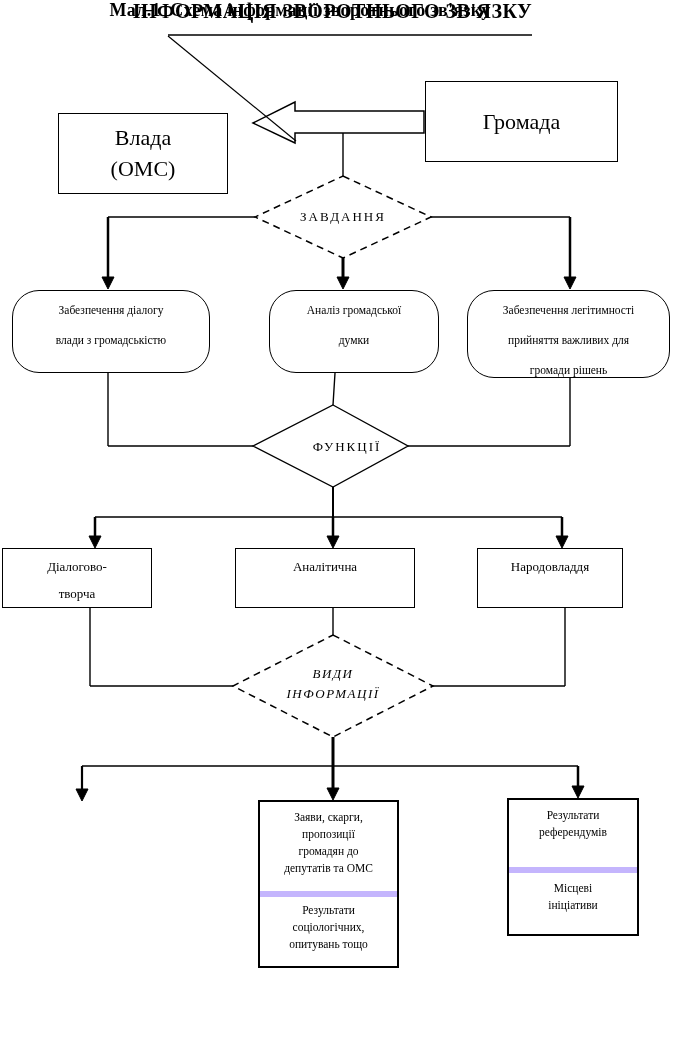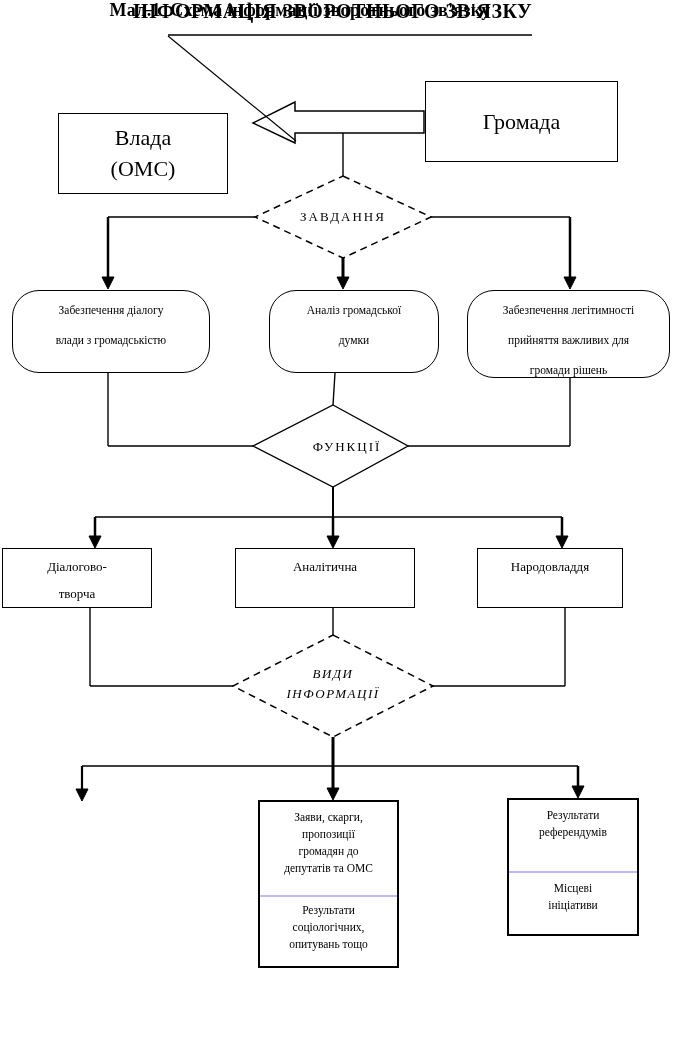--- a/index.html
+++ b/index.html
@@ -29,21 +29,21 @@
   .b-func { top:548px; height:60px; font-size:13px; line-height:27px; padding-top:4px; }
   .b-func-1 { left:2px;   width:150px; }
   .b-func-2 { left:235px; width:180px; }
   .b-func-3 { left:477px; width:146px; }
 
   .b-info { border-width:2px; font-size:11.5px; }
   .b-info-1 { left:22px;  top:801px; width:144px; height:156px; line-height:17.5px; padding-top:6px; }
   .b-info-2 { left:258px; top:800px; width:141px; height:168px; }
   .b-info-3 { left:507px; top:798px; width:132px; height:138px; }
   .cell { box-sizing:border-box; line-height:17px; }
-  .cell-top { border-bottom:2px solid #c4b5fd; }
+  .cell-top { border-bottom:6px solid #c4b5fd; }
   .b-info-2 .cell-top { height:95px; padding-top:7px; }
   .b-info-2 .cell-bottom { padding-top:5px; }
   .b-info-3 .cell-top { height:73px; padding-top:7px; }
   .b-info-3 .cell-bottom { padding-top:7px; }
 
   .dlabel { position:absolute; text-align:center; font-size:13px; letter-spacing:2px; }
   .dl-tasks { left:263px; top:209px; width:160px; }
   .dl-functions { left:267px; top:439px; width:160px; }
   .dl-info { left:243px; top:664px; width:180px; line-height:20px; letter-spacing:1.5px;font-style:italic; }
 </style>

